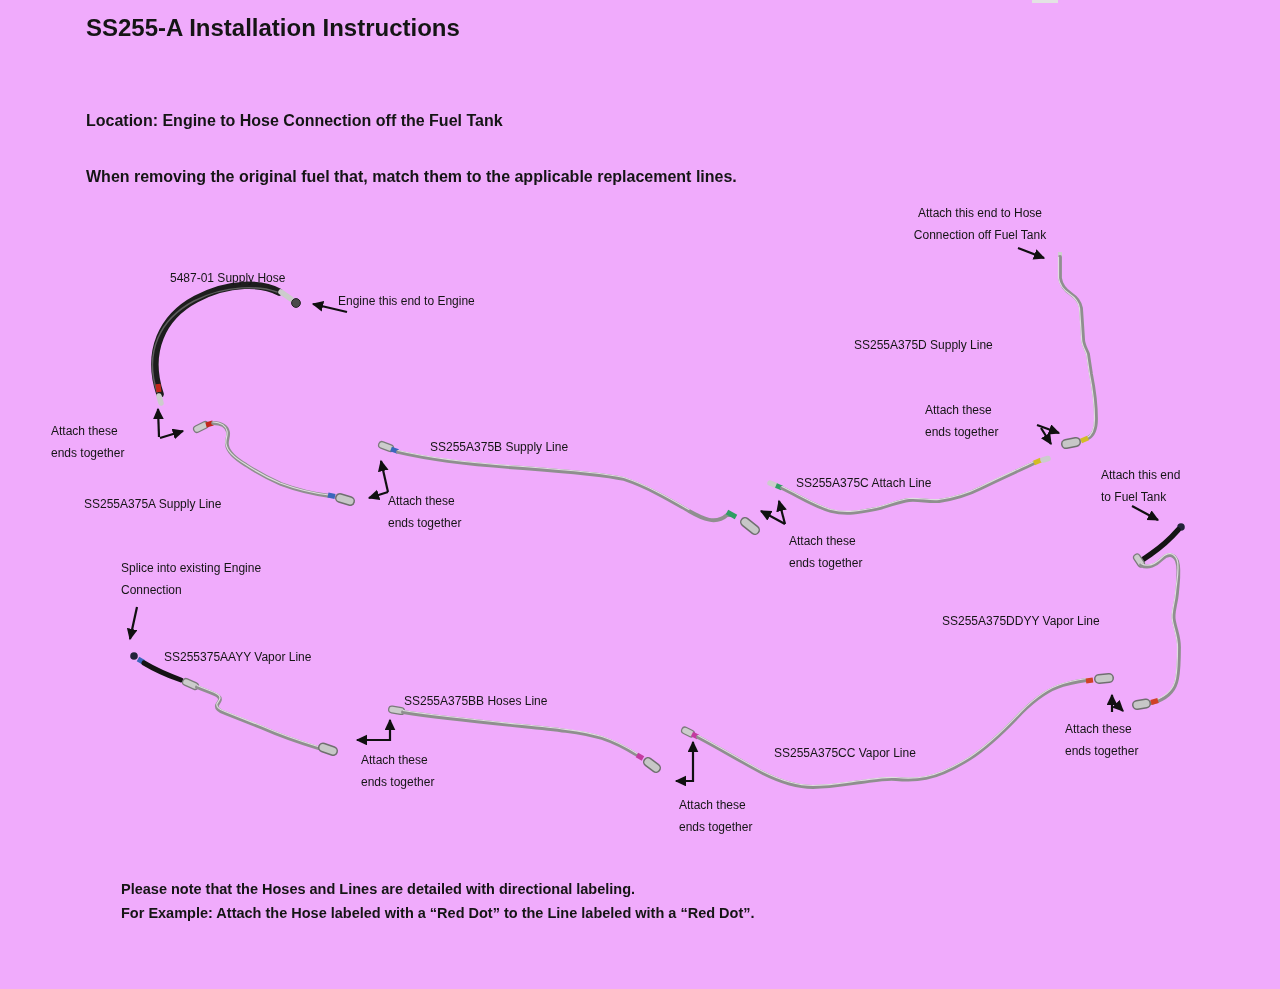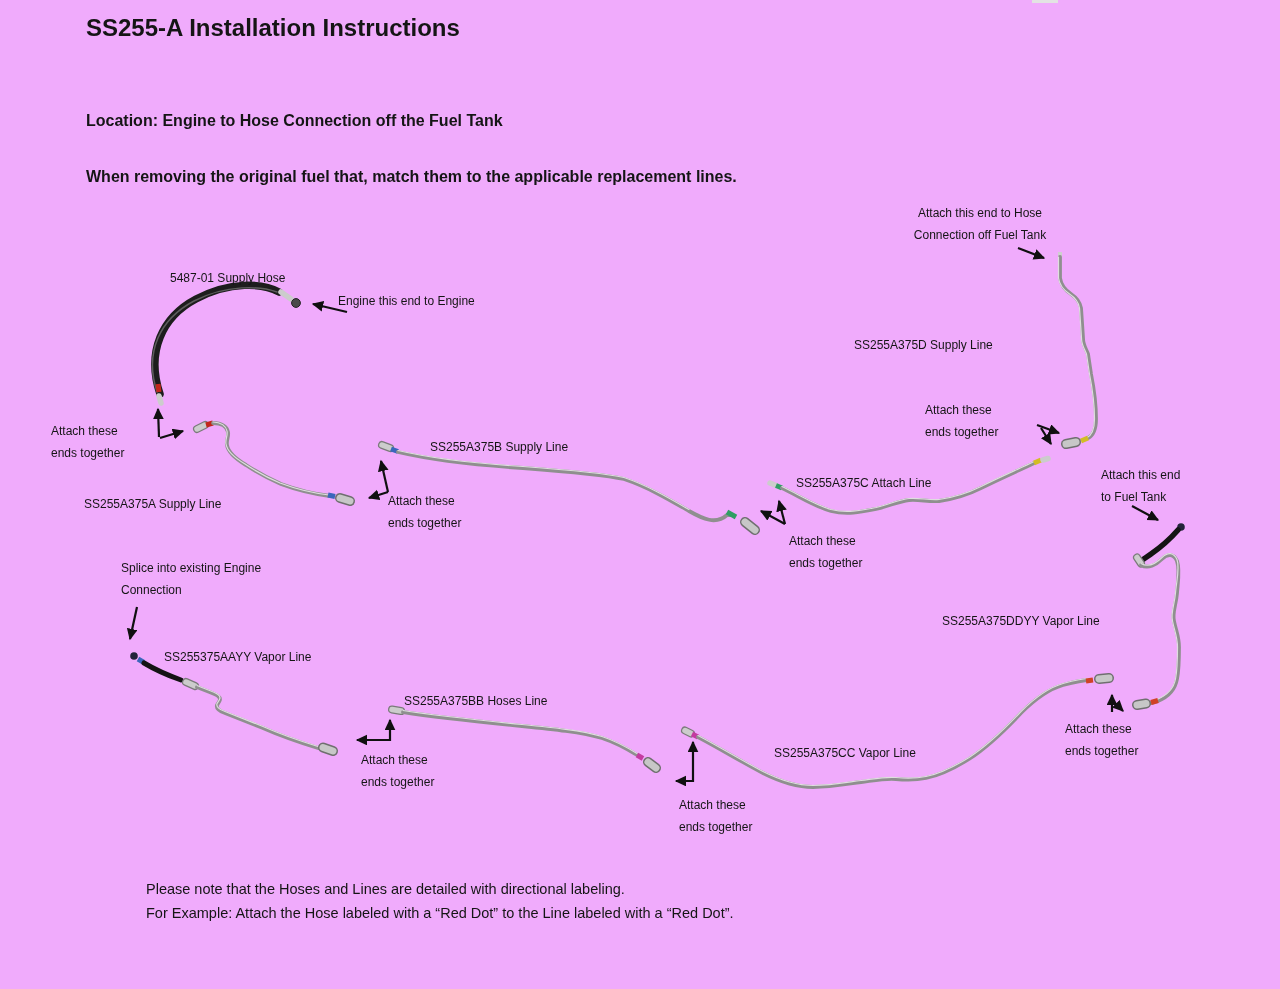--- a/index.html
+++ b/index.html
@@ -3,21 +3,21 @@
 <meta charset="utf-8">
 <style>
   html,body{margin:0;padding:0;background:#ffffff;}
   .page{position:relative;width:1280px;height:989px;background:#f0abfc;overflow:hidden;
         font-family:"Liberation Sans",sans-serif;color:#151515;}
   .abs{position:absolute;}
   .hdr-title{font-size:24px;font-weight:bold;white-space:nowrap;}
   .hdr-sub{font-size:16px;font-weight:bold;white-space:nowrap;margin-top:42px;}
   .lbl{font-size:12px;line-height:22px;white-space:pre-line;}
   .center{text-align:center;}
-  .footer-note{font-size:14.5px;font-weight:normal;line-height:24px;white-space:pre-line;margin-left:25px;}
+  .footer-note{font-size:14.5px;font-weight:bold;line-height:24px;white-space:pre-line;}
   svg{position:absolute;left:0;top:0;}
   .pipe{stroke:#8f8f8f;stroke-width:3.8;fill:none;stroke-linecap:round;stroke-linejoin:round;}
   .pipeHi{stroke:#dedede;stroke-width:1.2;fill:none;stroke-linecap:round;stroke-linejoin:round;}
   .hose{stroke:#1d1d1d;stroke-width:7.5;fill:none;stroke-linecap:round;}
   .hoseHi{stroke:#5d5d5d;stroke-width:1.5;fill:none;stroke-linecap:round;}
   .nutO{stroke:#6f6f6f;stroke-width:10;stroke-linecap:round;fill:none;}
   .nutF{stroke:#c7c7c7;stroke-width:7;stroke-linecap:round;fill:none;}
   .ferO{stroke:#7a7a7a;stroke-width:8;stroke-linecap:round;fill:none;}
   .ferF{stroke:#cccccc;stroke-width:5.5;stroke-linecap:round;fill:none;}
   .band{stroke-width:5;stroke-linecap:butt;fill:none;}

